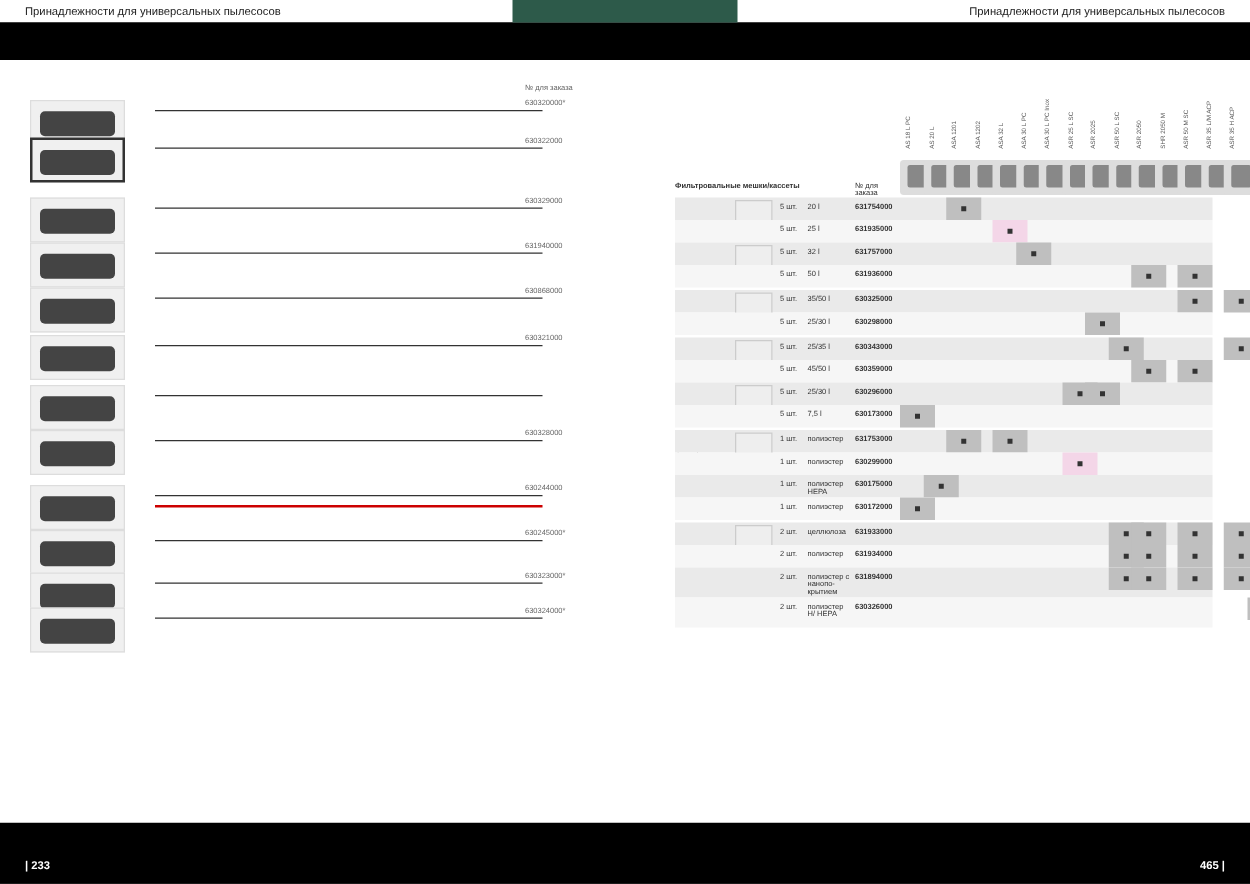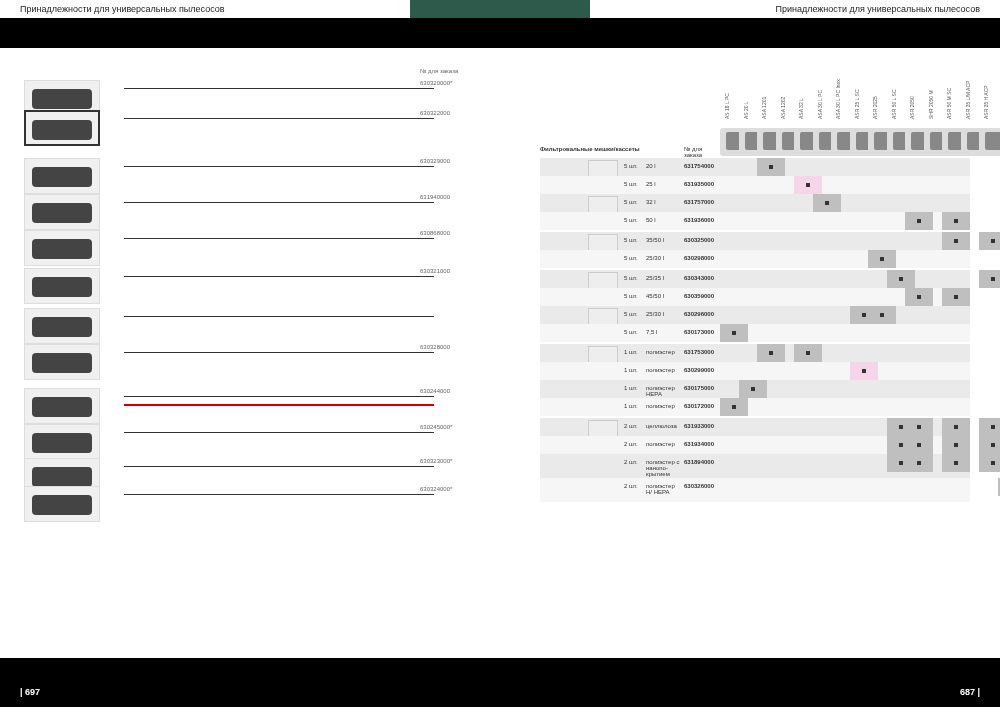--- a/index.html
+++ b/index.html
@@ -294,15 +294,15 @@
         <div class="cell" style="top: 325px; left: 84px;">2 шт.</div>
         <div class="cell" style="top: 325px; left: 106px; width: 36px;">полиэстер H/ HEPA</div>
         <div class="cell num" style="top: 325px; left: 144px;">630326000</div>
         <div class="grid-cell" style="top: 320px; left: 457.5px; background: rgb(191, 191, 191);"></div>
       </div>
 
   </div>
 </div>
 
 <div class="ftr">
-  <span>| 697</span>
-  <span>687 |</span>
+  <span>| 233</span>
+  <span>465 |</span>
 </div>
 
 </body></html>

